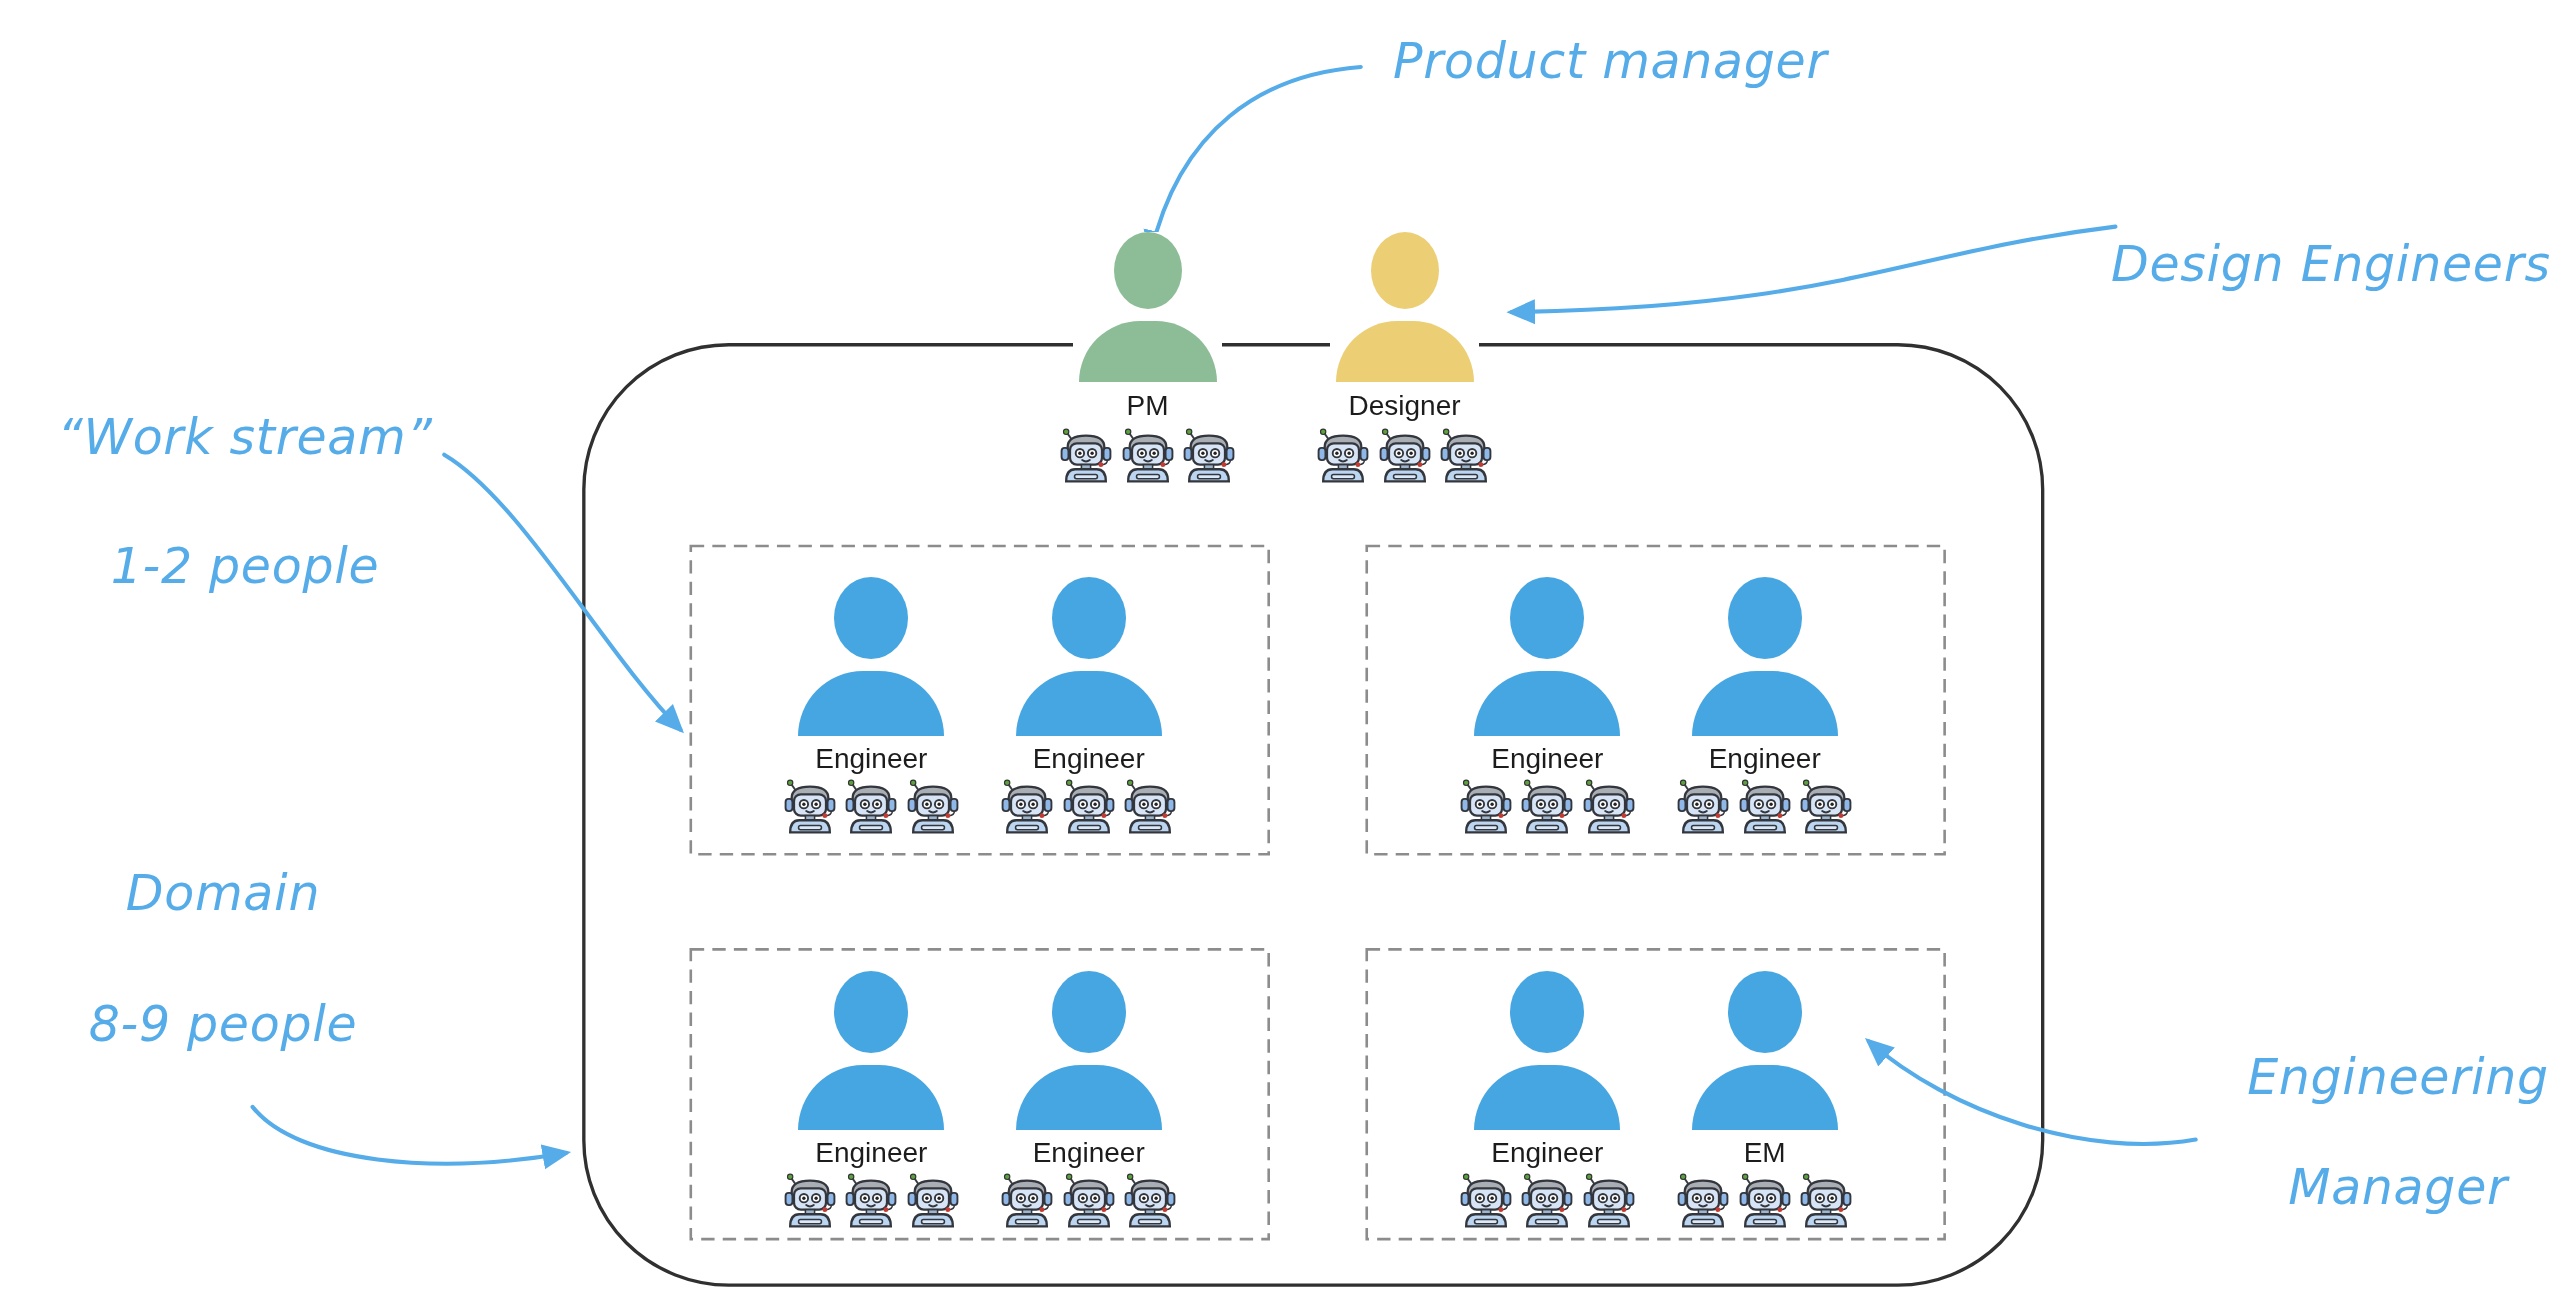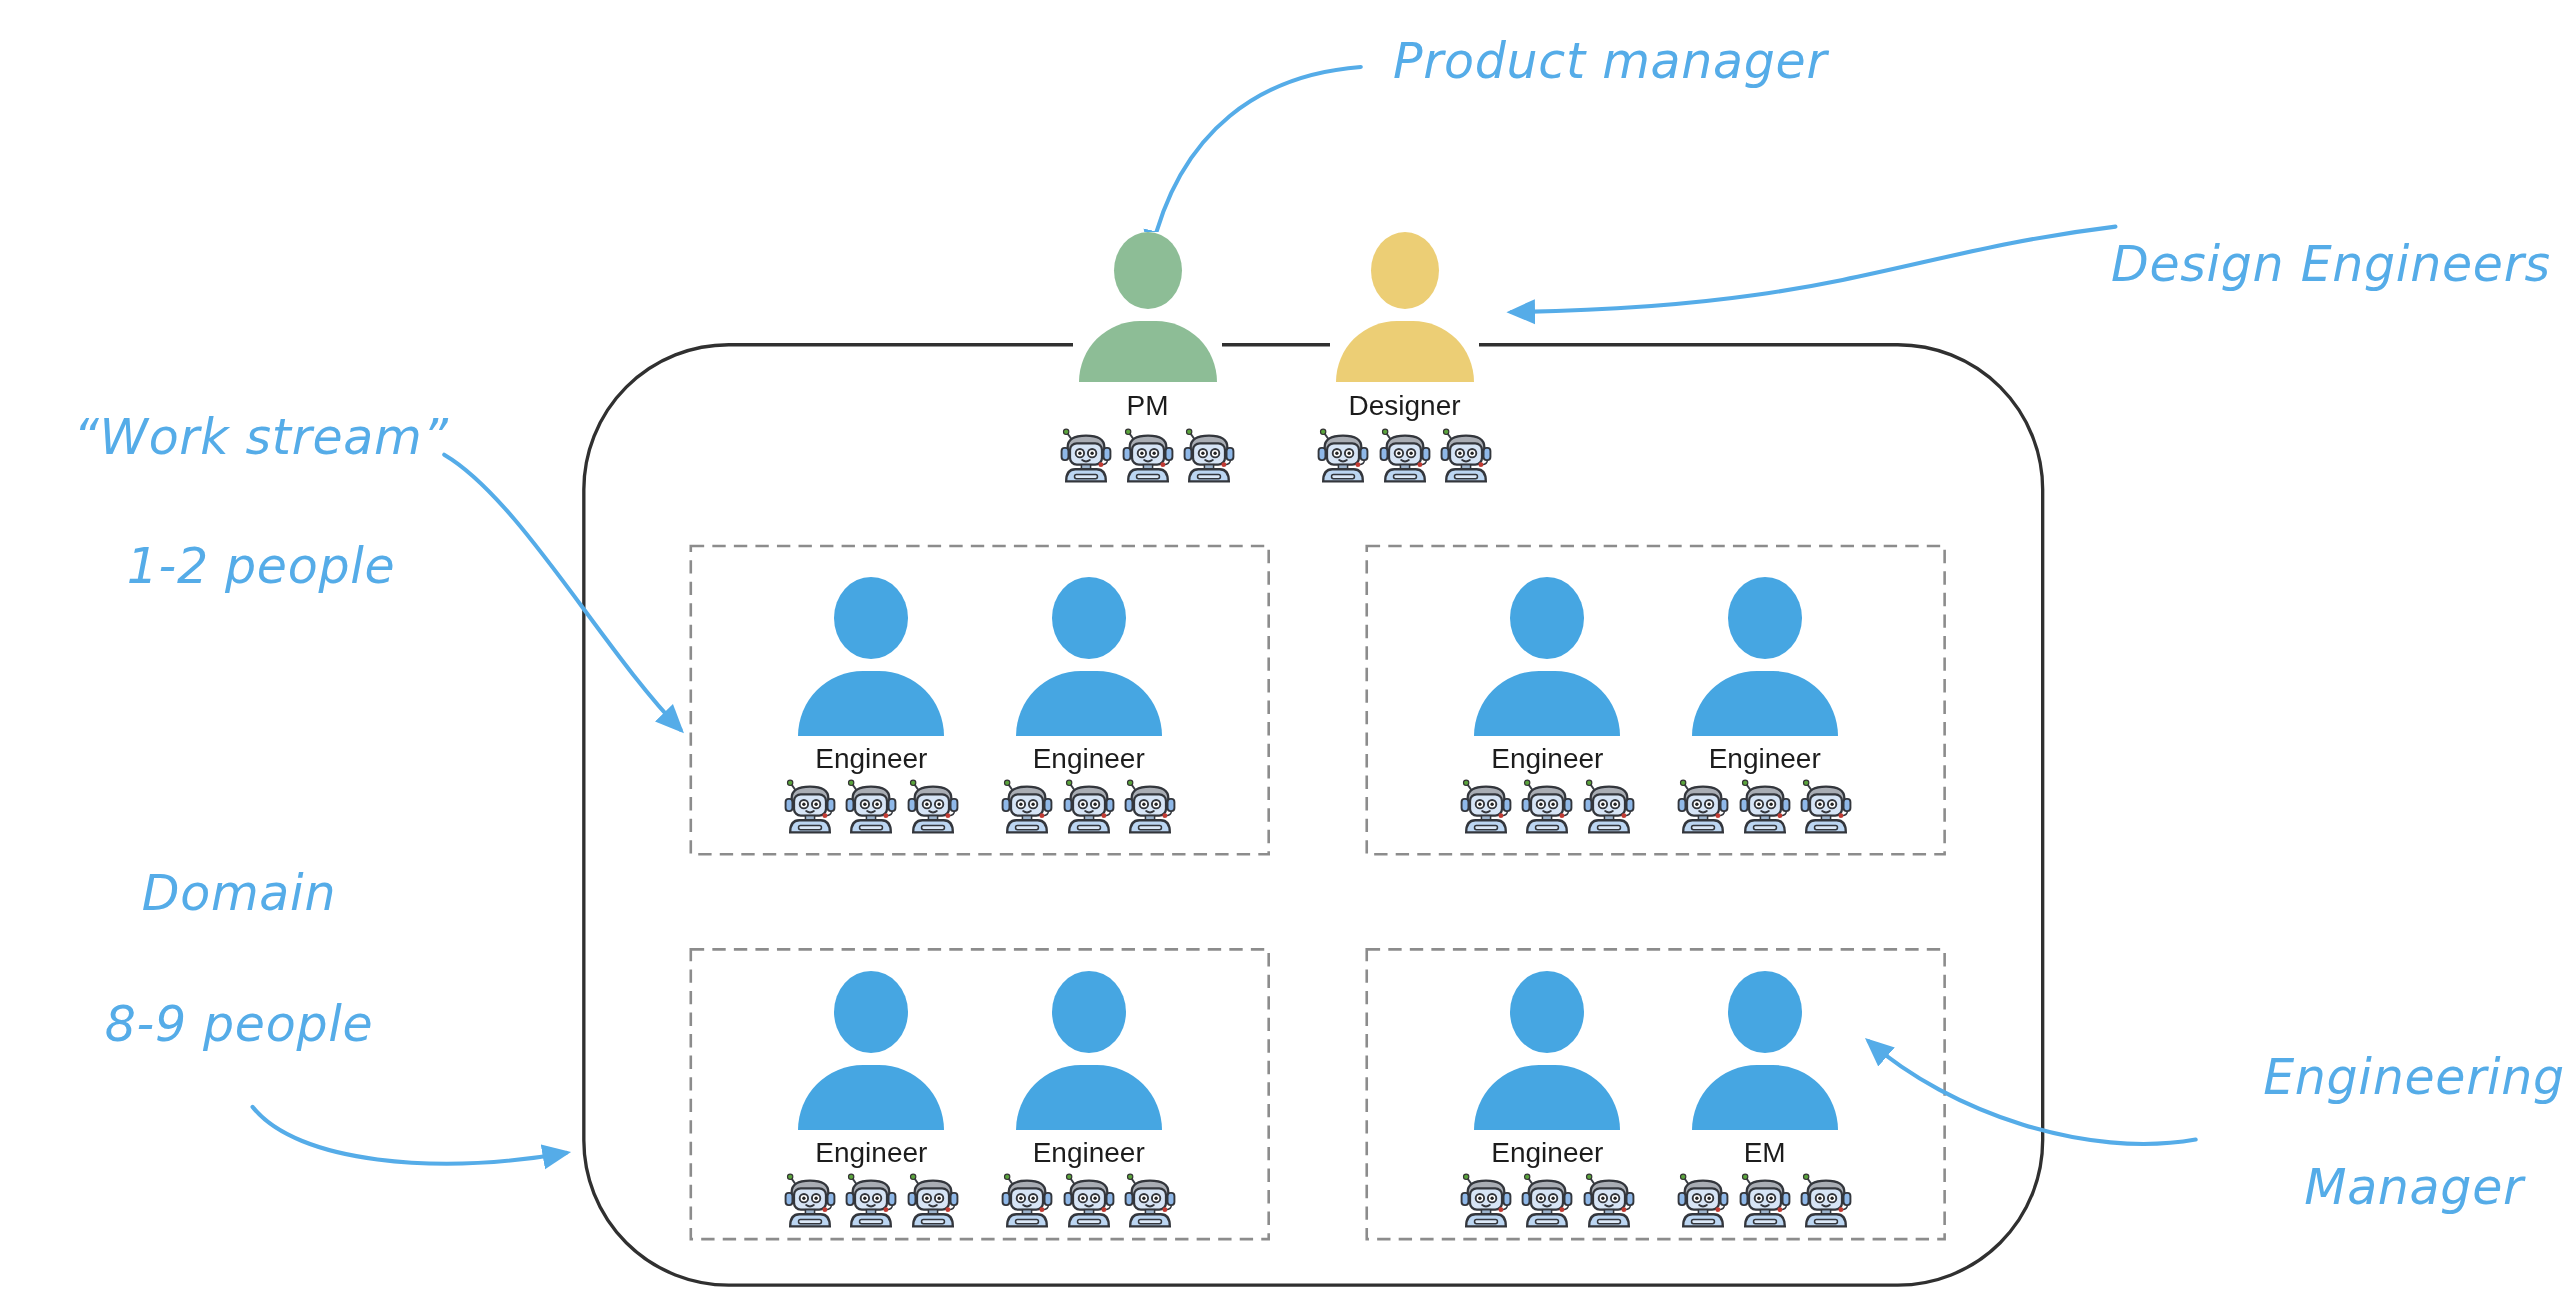--- a/index.html
+++ b/index.html
@@ -49,21 +49,21 @@
   #ws1{left:691px;top:546px;width:578px;height:308px;padding-top:31px;box-sizing:content-box;}
   #ws2{left:1367px;top:546px;width:578px;height:308px;padding-top:31px;}
   #ws3{left:691px;top:949px;width:578px;height:290px;padding-top:22px;}
   #ws4{left:1367px;top:949px;width:578px;height:290px;padding-top:22px;}
   
   .annotation{
     position:absolute;z-index:4;color:var(--annotation-blue);
     font-family:"DejaVu Sans",sans-serif;font-style:italic;font-weight:500;
     font-size:49px;white-space:nowrap;letter-spacing:0.7px;
   }
-  .annotation.centered{transform:translate(-50%,-50%);text-align:center;margin-left:16px;}
+  .annotation.centered{transform:translate(-50%,-50%);text-align:center;}
   #ann-product-manager{left:1393px;top:33px;}
   #ann-design-engineers{left:2111px;top:203px;margin-top:33px;}
   #ann-work-stream{left:245px;top:437px;}
   #ann-work-stream-size{left:245px;top:566px;}
   #ann-domain{left:223px;top:893px;}
   #ann-domain-size{left:223px;top:1024px;}
   #ann-eng-manager{left:2398px;top:1133px;line-height:110px;}
   
   #lead-pm{left:1073px;top:232px;width:149px;}
   #lead-designer{left:1330px;top:232px;width:149px;}

